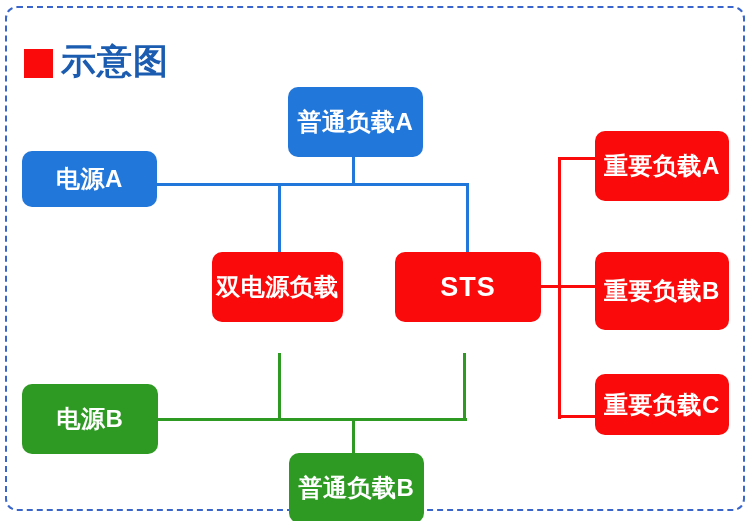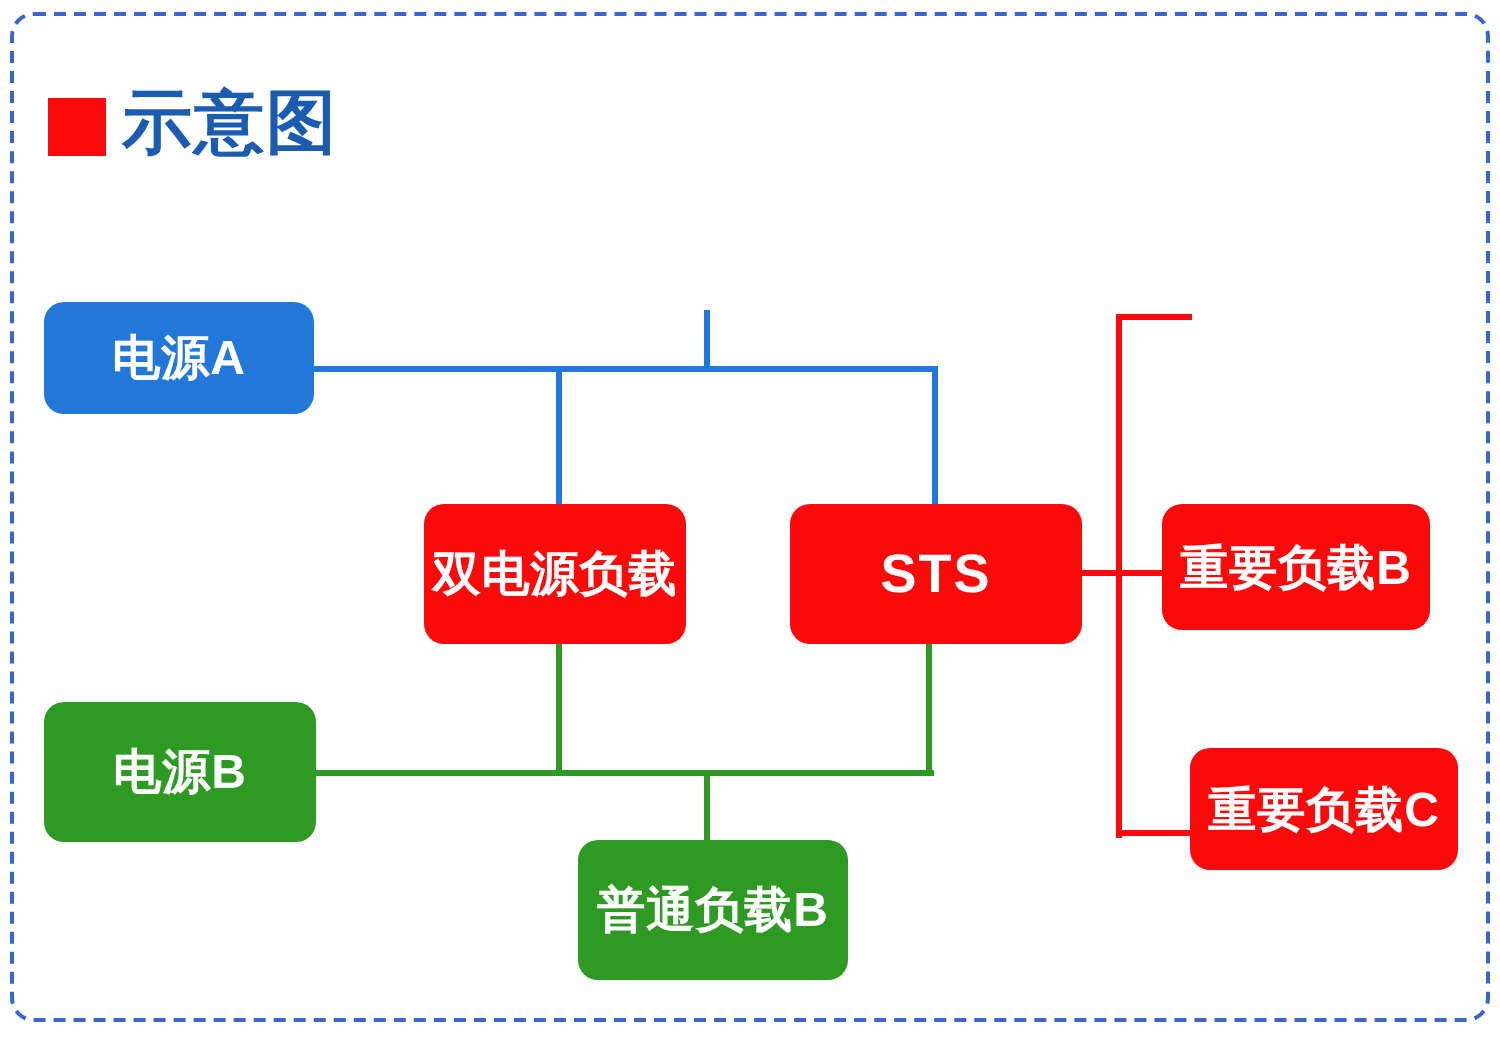--- a/index.html
+++ b/index.html
@@ -37,21 +37,21 @@
     display:flex;align-items:center;justify-content:center;
     color:#ffffff;
     font-weight:bold;
     font-size:24px;
     border-radius:10px;
     white-space:nowrap;
     letter-spacing:0.5px;
   }
   .node.sts{font-size:27px;letter-spacing:1px;}
   .c-blue{background:var(--blue,#2277db);}
-  .c-green{background:var(--green,#2e9a23);}
+  .c-green{background:var(--green,#2e9a23);margin-top:33px;}
   .c-red{background:var(--red,#fa0a0a);}
   .line{position:absolute;}
   .line.c-blue{background:var(--blue,#2277db);}
   .line.c-green{background:var(--green,#2e9a23);}
   .line.c-red{background:var(--red,#fa0a0a);}
 </style>
 </head>
 <body>
 
 <div id="stage">
@@ -71,29 +71,31 @@
   <div class="line c-green" style="left:157px;top:385px;width:310px;height:3px"></div>
   <div class="line c-green" style="left:278px;top:320px;width:3px;height:67px"></div>
   <div class="line c-green" style="left:463px;top:320px;width:3px;height:67px"></div>
   <div class="line c-green" style="left:352px;top:386px;width:3px;height:36px"></div>
 
   <div class="line c-red" style="left:558px;top:157px;width:3px;height:262px"></div>
   <div class="line c-red" style="left:530px;top:285px;width:66px;height:3px"></div>
   <div class="line c-red" style="left:559px;top:157px;width:37px;height:3px"></div>
   <div class="line c-red" style="left:559px;top:415px;width:37px;height:3px"></div>
 
+  <div class="node c-blue" style="left:288px;top:87px;width:135px;height:70px">普通负载A</div>
 
   <div class="node c-blue" style="left:22px;top:151px;width:135px;height:56px">电源A</div>
 
   <div class="node c-red" style="left:212px;top:252px;width:131px;height:70px">双电源负载</div>
 
   <div class="node c-red sts" style="left:395px;top:252px;width:146px;height:70px">STS</div>
 
   <div class="node c-green" style="left:22px;top:351px;width:136px;height:70px">电源B</div>
 
   <div class="node c-green" style="left:289px;top:420px;width:135px;height:70px">普通负载B</div>
 
+  <div class="node c-red" style="left:595px;top:131px;width:134px;height:70px">重要负载A</div>
 
-  <div class="node c-red" style="left:581px;top:252px;width:134px;height:63px">重要负载B</div>
+  <div class="node c-red" style="left:595px;top:252px;width:134px;height:78px">重要负载B</div>
 
   <div class="node c-red" style="left:595px;top:374px;width:134px;height:61px">重要负载C</div>
 
 </div>
 
 </body></html>

